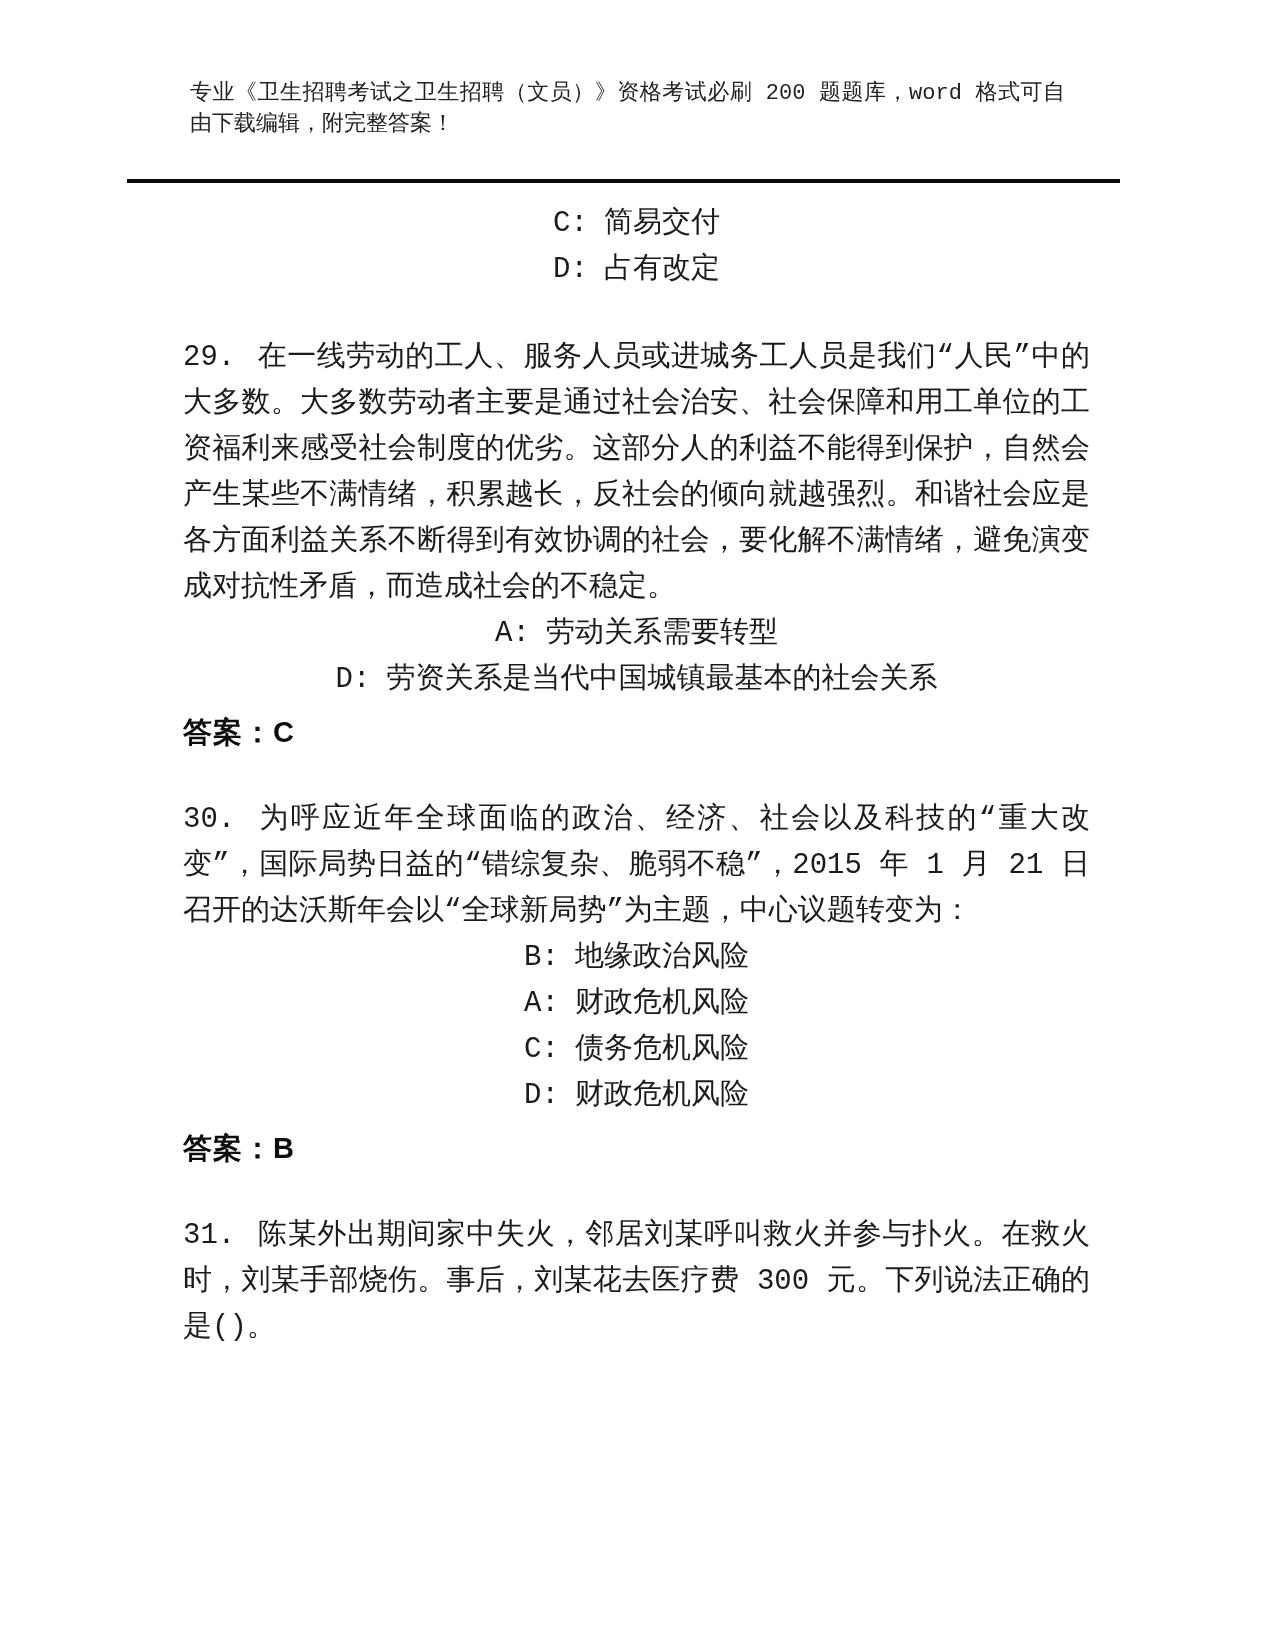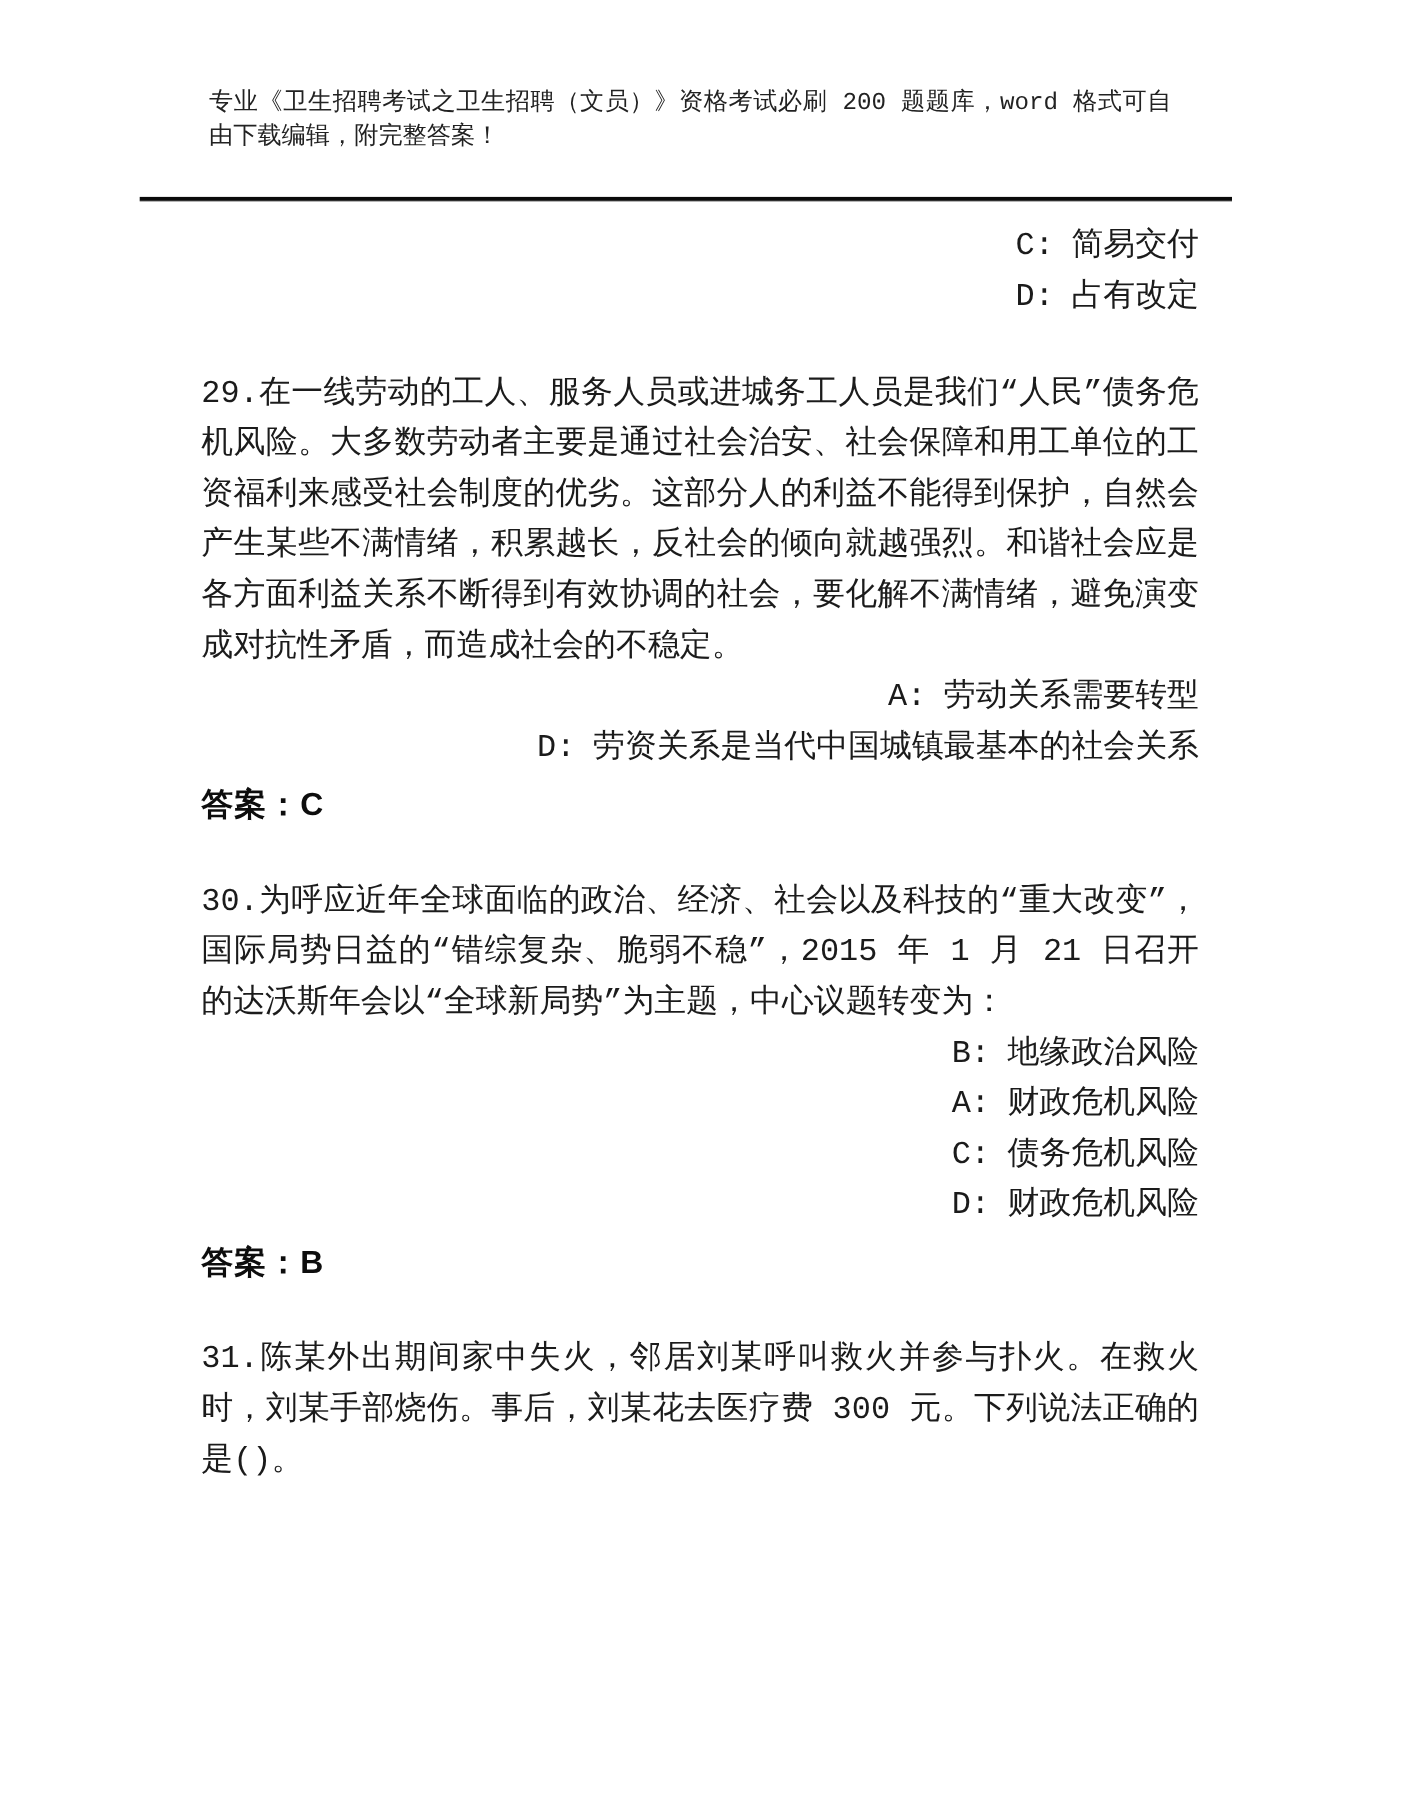--- a/index.html
+++ b/index.html
@@ -25,24 +25,24 @@
     text-align: justify;
     color: #222222;
   }
   .header-rule {
     margin: 39px -30px 0 -56px;
     height: 3px;
     border-top: 3px solid #0a0a0a;
     border-bottom: 1px solid #0a0a0a;
   }
   .block-first { margin-top: 18px; }
-  .opt { text-align: right; }
+  .opt { text-align: center; }
   .opt-label { display: inline-block; min-width: 30px; margin-right: 16px; }
   .question { margin-top: 42px; text-align: justify; }
-  .q-number { margin-right: 0; }
+  .q-number { margin-right: 22px; }
   .answer {
     margin-top: 6px;
     font-family: "Liberation Sans", sans-serif;
     font-weight: 700;
     color: #0d0d0d;
     letter-spacing: 1px;
   }
 </style>
 </head>
 <body>
@@ -54,21 +54,21 @@
   <div class="header-rule"></div>
 
   <p class="opt block-first">
     <span class="opt-label">C:</span><span>简易交付</span>
   </p>
   <p class="opt">
     <span class="opt-label">D:</span><span>占有改定</span>
   </p>
 
   <p class="question">
-    <span class="q-number">29.</span><span>在一线劳动的工人、服务人员或进城务工人员是我们“人民”债务危机风险。大多数劳动者主要是通过社会治安、社会保障和用工单位的工资福利来感受社会制度的优劣。这部分人的利益不能得到保护，自然会产生某些不满情绪，积累越长，反社会的倾向就越强烈。和谐社会应是各方面利益关系不断得到有效协调的社会，要化解不满情绪，避免演变成对抗性矛盾，而造成社会的不稳定。</span>
+    <span class="q-number">29.</span><span>在一线劳动的工人、服务人员或进城务工人员是我们“人民”中的大多数。大多数劳动者主要是通过社会治安、社会保障和用工单位的工资福利来感受社会制度的优劣。这部分人的利益不能得到保护，自然会产生某些不满情绪，积累越长，反社会的倾向就越强烈。和谐社会应是各方面利益关系不断得到有效协调的社会，要化解不满情绪，避免演变成对抗性矛盾，而造成社会的不稳定。</span>
   </p>
   <p class="opt">
     <span class="opt-label">A:</span><span>劳动关系需要转型</span>
   </p>
   <p class="opt">
     <span class="opt-label">D:</span><span>劳资关系是当代中国城镇最基本的社会关系</span>
   </p>
   <p class="answer">
     <span>答案：</span><span>C</span>
   </p>

